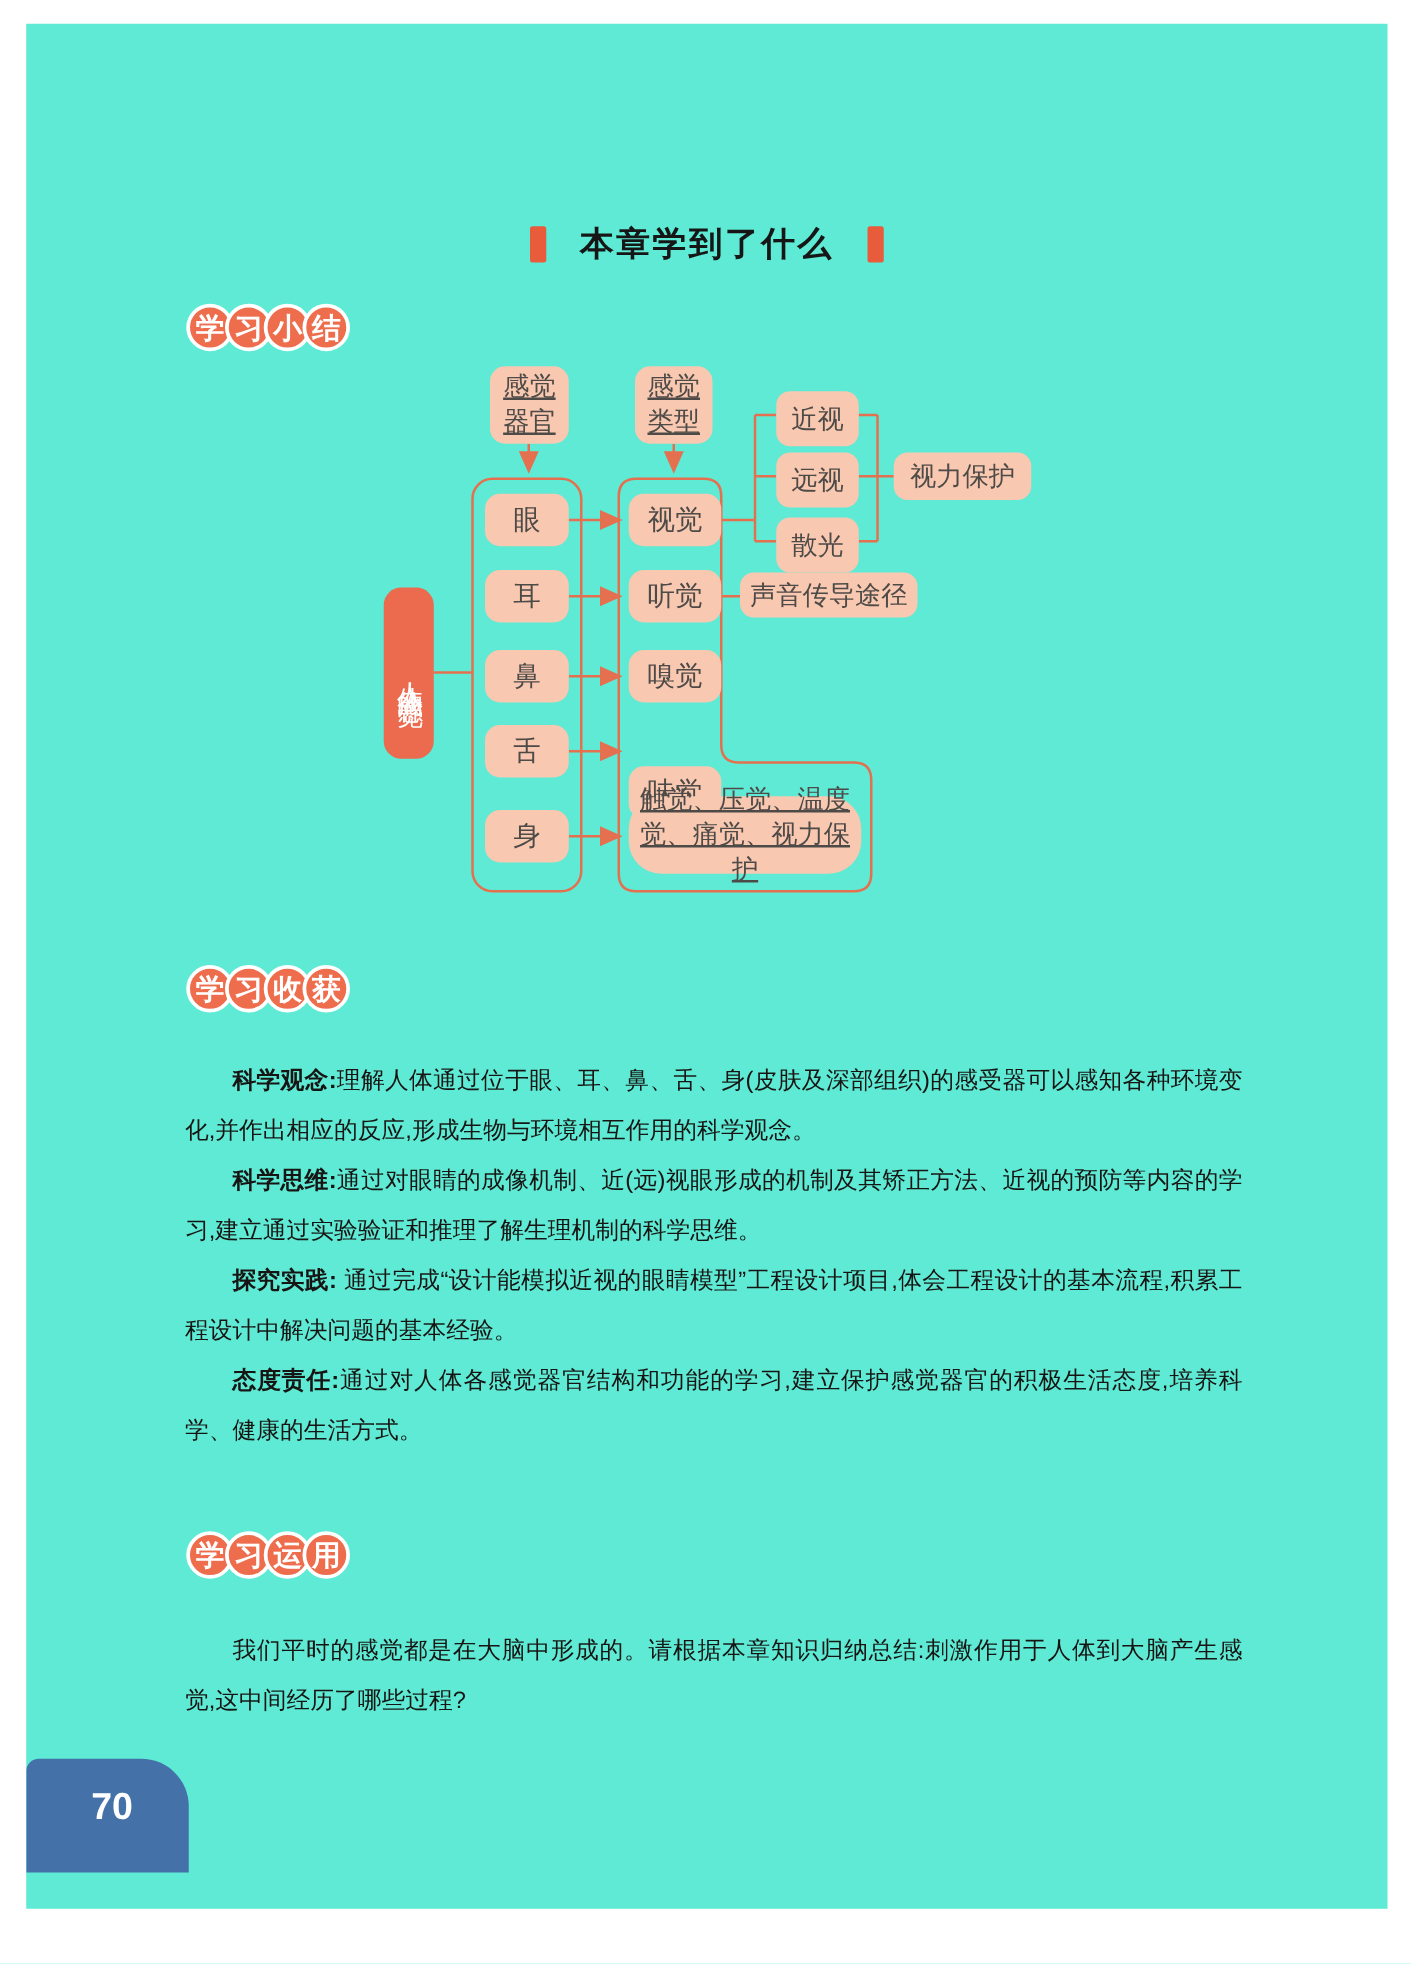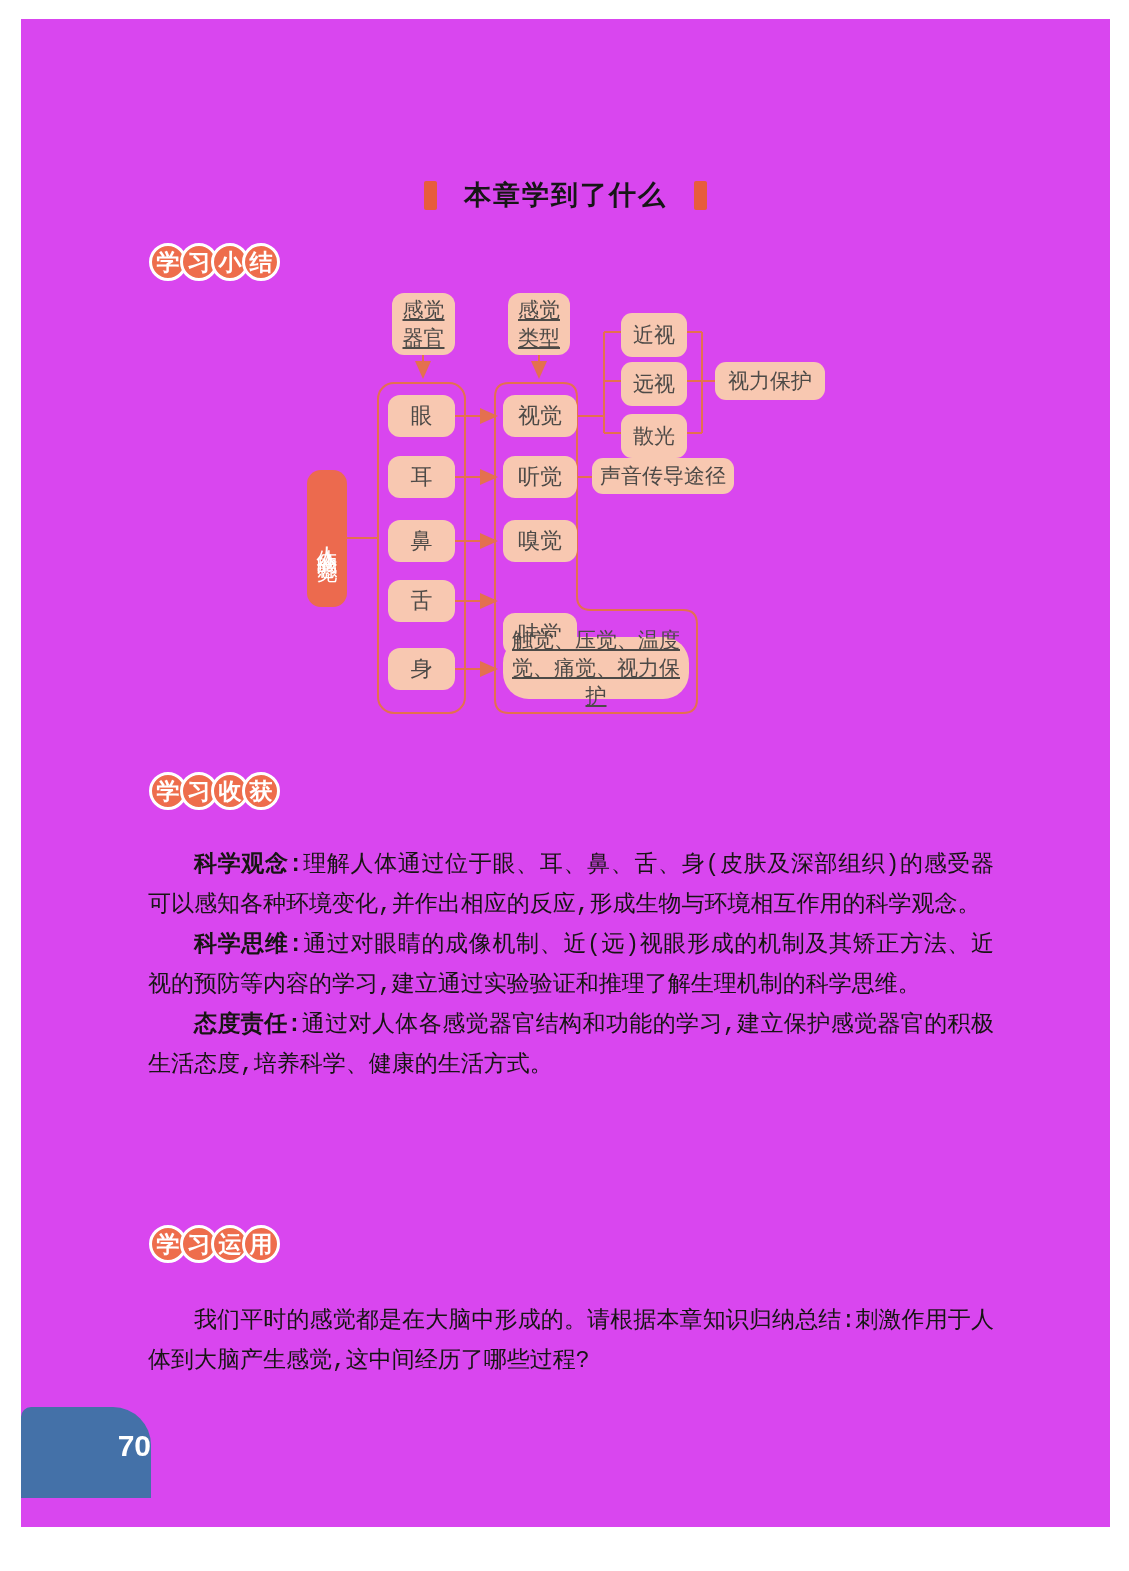--- a/index.html
+++ b/index.html
@@ -2,21 +2,21 @@
 <html><head>
 <meta charset="utf-8">
 <style>
   html,body{margin:0;padding:0;}
   body{
     width:1129px;height:1571px;background:#ffffff;position:relative;
     font-family:"Liberation Sans","DejaVu Sans",sans-serif;
   }
   .page{
     position:absolute;left:21px;top:19px;width:1089px;height:1508px;
-    background:#d946ef;overflow:hidden;
+    background:#5eead4;overflow:hidden;
   }
   
   .title-row{
     position:absolute;left:0;top:158px;width:100%;
     display:flex;align-items:center;justify-content:center;gap:27px;
   }
   .title-bar{width:13px;height:29px;background:#e85c3c;border-radius:2px;}
   .title-text{
     font-size:27px;font-weight:bold;color:#161616;letter-spacing:2px;
   }
@@ -47,33 +47,33 @@
     writing-mode:vertical-rl;text-orientation:upright;
     font-size:21px;letter-spacing:4px;
   }
   .touch-box{
     left:482px;top:618px;width:186px;height:62px;border-radius:26px;
     font-size:20px;line-height:29px;
   }
   
   .bodytext{
     position:absolute;left:127px;width:846px;
-    font-family:Liberation Mono, monospace;
-    font-size:23px;line-height:40px;color:#171513;text-align:justify;
+    font-family:Liberation Sans, sans-serif;
+    font-size:19px;line-height:40px;color:#171513;text-align:justify;
   }
   .bodytext p{margin:0;text-indent:2em;}
   .bodytext b{font-weight:bold;}
   #gains-text{top:826px;}
   #apply-text{top:1282px;}
   
   .page-tab{
     position:absolute;left:0;top:1388px;width:130px;height:91px;
     background:#4471a8;border-radius:10px 38px 0 0;
-    display:flex;align-items:center;justify-content:flex-end;
-    padding-left:35px;padding-bottom:14px;box-sizing:border-box;
+    display:flex;align-items:center;justify-content:flex-start;
+    padding-left:52px;padding-bottom:14px;box-sizing:border-box;
   }
   .page-tab span{color:#ffffff;font-size:30px;font-weight:bold;}
 </style>
 </head>
 <body>
 
 <div class="page">
 
   <div class="title-row">
     <div class="title-bar"></div>
@@ -156,20 +156,21 @@
   <div class="badge" style="top:753px;">
     <div class="c">学</div>
     <div class="c">习</div>
     <div class="c">收</div>
     <div class="c">获</div>
   </div>
 
   <div class="bodytext" id="gains-text">
     <p><b>科学观念:</b><span>理解人体通过位于眼、耳、鼻、舌、身(皮肤及深部组织)的感受器可以感知各种环境变化,并作出相应的反应,形成生物与环境相互作用的科学观念。</span></p>
     <p><b>科学思维:</b><span>通过对眼睛的成像机制、近(远)视眼形成的机制及其矫正方法、近视的预防等内容的学习,建立通过实验验证和推理了解生理机制的科学思维。</span></p>
+    <p><b>探究实践:</b><span> 通过完成“设计能模拟近视的眼睛模型”工程设计项目,体会工程设计的基本流程,积累工程设计中解决问题的基本经验。</span></p>
     <p><b>态度责任:</b><span>通过对人体各感觉器官结构和功能的学习,建立保护感觉器官的积极生活态度,培养科学、健康的生活方式。</span></p>
   </div>
 
   <div class="badge" style="top:1206px;">
     <div class="c">学</div>
     <div class="c">习</div>
     <div class="c">运</div>
     <div class="c">用</div>
   </div>
 

